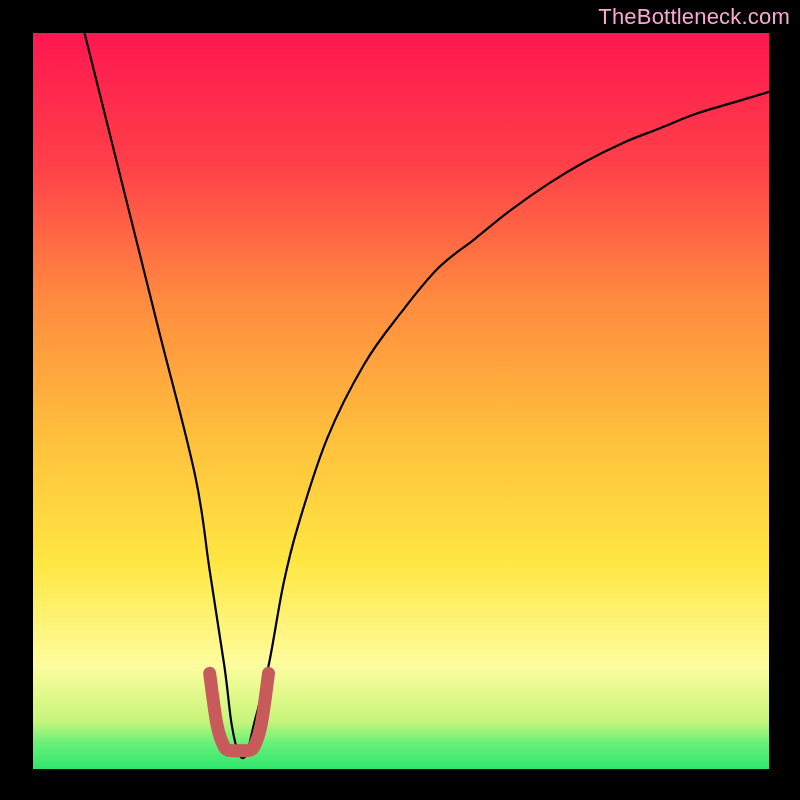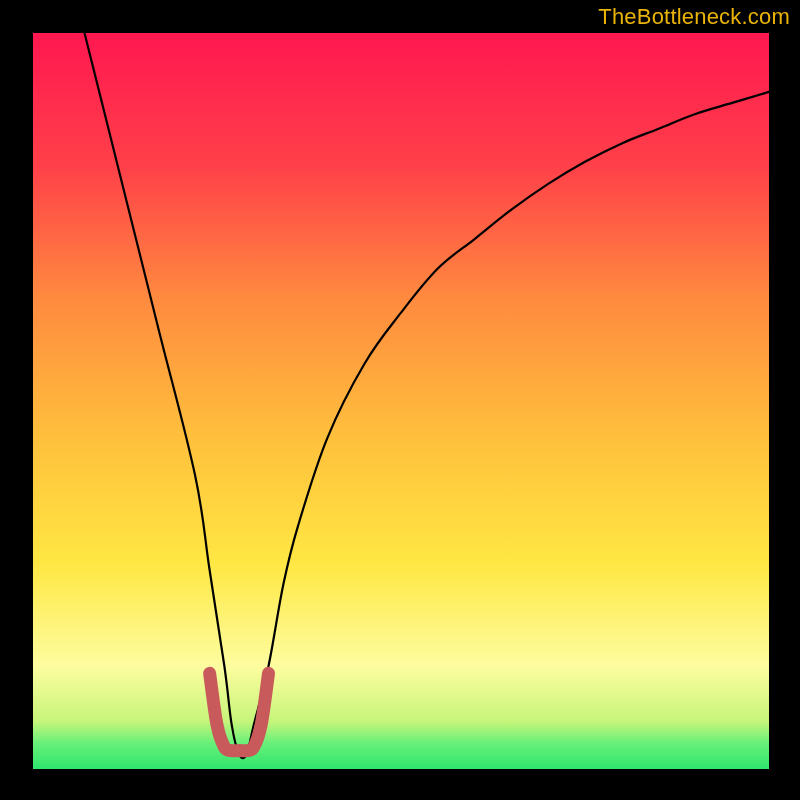--- a/index.html
+++ b/index.html
@@ -13,21 +13,21 @@
   .frame {
     position: relative;
     width: 800px;
     height: 800px;
     background: #000;
   }
   .watermark {
     position: absolute;
     top: 4px;
     right: 10px;
-    color: #eab308;
+    color: #f9a8d4;
     font-size: 22px;
     font-weight: 400;
     letter-spacing: 0.2px;
     z-index: 10;
     user-select: none;
   }
   svg.chart {
     position: absolute;
     top: 0;
     left: 0;

